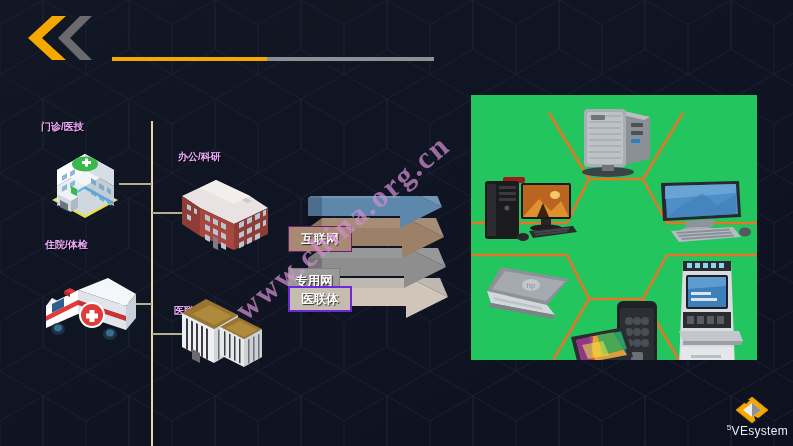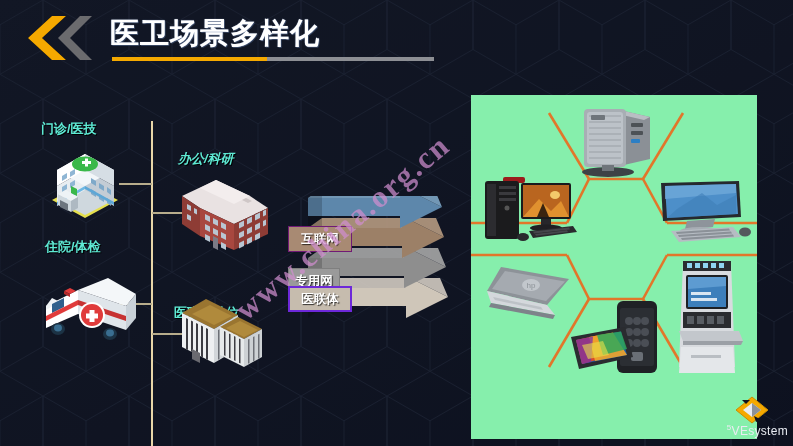--- a/index.html
+++ b/index.html
@@ -12,39 +12,39 @@
 
   
   .chevrons{position:absolute;left:22px;top:14px;width:72px;height:48px;}
   .title{position:absolute;left:110px;top:14px;color:#ffffff;font-size:29px;font-weight:bold;
          letter-spacing:1px;text-shadow:0 0 1px #8fa3c8,1px 1px 0 #2c3a55;white-space:nowrap;}
   .title-rule{position:absolute;left:112px;top:57px;width:322px;height:4px;}
   .title-rule .g{position:absolute;left:0;top:0;width:155px;height:4px;background:#f5a900;}
   .title-rule .s{position:absolute;left:155px;top:0;width:167px;height:4px;background:#8d8f94;}
 
   
-  .lbl{position:absolute;color:#5eead4;font-size:13px;font-weight:bold;white-space:nowrap;
+  .lbl{position:absolute;color:#f0abfc;font-size:10px;font-weight:bold;white-space:nowrap;
        text-shadow:1px 1px 0 #000;}
   .vline{position:absolute;background:#e8d6a8;}
   .hline{position:absolute;height:2px;background:#b8ad8c;}
 
   .iso{position:absolute;}
 
   
   .netwrap{position:absolute;left:288px;top:196px;width:190px;height:122px;}
   .chip{position:absolute;left:0;display:flex;align-items:center;justify-content:center;
         color:#ffffff;font-size:12.5px;font-weight:bold;white-space:nowrap;
         text-shadow:1px 1px 1px rgba(0,0,0,.75);box-sizing:border-box;}
   .chip.c0{top:0;  width:64px;height:26px;background:#6e93b4;border:1px solid #5b7c9b;}
   .chip.c1{top:30px;width:64px;height:26px;background:#a88a73;border:1px solid #701a75;}
   .chip.c2{top:72px;width:52px;height:26px;background:#9a9a9a;border:1px solid #7f7f7f;}
   .chip.c3{top:90px;width:64px;height:26px;background:#c6bcae;border:2px solid #6d28d9;}
 
   
-  .photo{position:absolute;left:471px;top:95px;width:286px;height:344px;background:#86efac;overflow:hidden;text-align:right;}
+  .photo{position:absolute;left:471px;top:95px;width:286px;height:265px;background:#22c55e;overflow:hidden;text-align:right;}
   .dev{position:absolute;}
 
   
   .wm{position:absolute;left:228px;top:300px;transform:rotate(-40deg);transform-origin:left top;
       color:#d08ecf;opacity:.72;font-size:31px;font-weight:bold;letter-spacing:2px;
       font-family:"Liberation Serif","DejaVu Serif",serif;white-space:nowrap;pointer-events:none;}
 
   
   .logo{position:absolute;left:716px;top:396px;width:72px;height:46px;}
   .logo-text{position:absolute;left:0;top:27px;width:72px;text-align:right;color:#e9ecf2;
@@ -74,21 +74,20 @@
     <rect width="793" height="446" fill="url(#slideg)"></rect>
     <rect width="793" height="446" fill="url(#hexp)"></rect>
   </svg>
 
   <svg class="chevrons" viewBox="0 0 72 48">
     <polygon points="30,2 44,2 20,24 44,46 30,46 6,24"></polygon>
     <polygon points="58,2 70,2 48,24 70,46 58,46 36,24" fill="#6b6b6e"></polygon>
     <polygon points="30,2 44,2 20,24 44,46 30,46 6,24" fill="#f5a900"></polygon>
   </svg>
 
-  <div class="title">医卫场景多样化</div>
   <div class="title-rule">
     <div class="g"></div>
     <div class="s"></div>
   </div>
 
   <div class="vline" style="left:151px;top:121px;width:2px;height:330px;"></div>
 
   <div class="hline" style="left:119px;top:183px;width:33px;"></div>
   <div class="hline" style="left:119px;top:303px;width:33px;"></div>
   <div class="hline" style="left:152px;top:212px;width:34px;"></div>
@@ -166,21 +165,21 @@
     <polygon points="34,19 34,22 40,25 40,22" fill="#b42b2b"></polygon>
 
     <ellipse cx="28" cy="57" rx="7" ry="6" fill="#1c3244"></ellipse>
     <ellipse cx="28" cy="56" rx="4" ry="3.4" fill="#3a6e91"></ellipse>
     <ellipse cx="80" cy="62" rx="7" ry="6" fill="#1c3244"></ellipse>
     <ellipse cx="80" cy="61" rx="4" ry="3.4" fill="#3a6e91"></ellipse>
 
     <polygon points="96,34 106,22 106,46 96,58" fill="#c9d1d8"></polygon>
   </svg>
 
-  <div class="lbl" style="left:178px;top:150px;font-style:italic;">办公/科研</div>
+  <div class="lbl" style="left:178px;top:150px;">办公/科研</div>
 
   <svg class="iso" style="left:176px;top:178px;" width="98" height="82" viewBox="0 0 98 82">
 
     <polygon points="40,2 74,18 92,30 58,46 24,30 6,18" fill="#e9e2e2"></polygon>
     <polygon points="40,2 74,18 58,26 24,10" fill="#f3eded"></polygon>
 
     <polygon points="58,46 92,30 92,56 58,72" fill="#8e3c35"></polygon>
 
     <polygon points="58,46 24,30 24,58 58,72" fill="#a8473f"></polygon>
 

